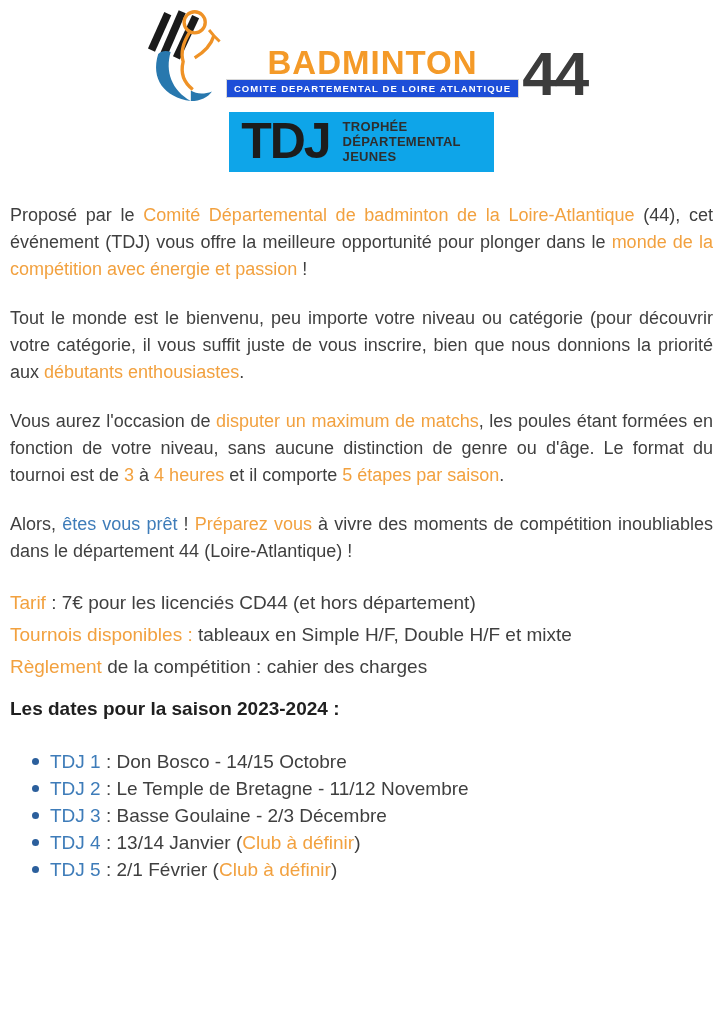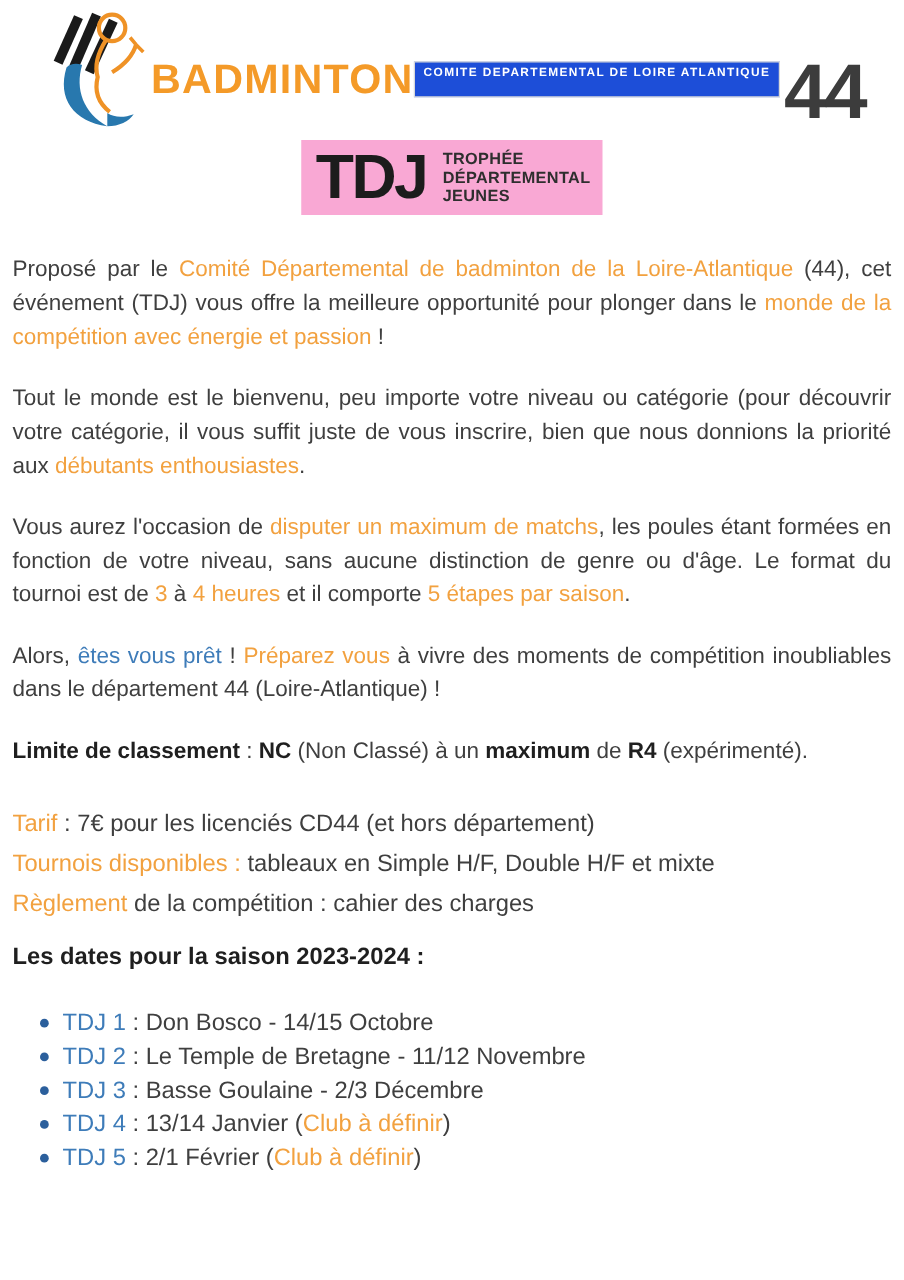--- a/index.html
+++ b/index.html
@@ -8,41 +8,41 @@
     font-family:"Liberation Sans", sans-serif;
     color:#3f3f3f;
     -webkit-font-smoothing:antialiased;
   }
   .page { padding:6px 10px 24px 10px; }
 
   
   .logo-row { display:flex; justify-content:center; margin:0 0 10px 0; }
   .bad-logo { display:flex; align-items:flex-start; }
   .bad-icon { width:102px; height:96px; margin-right:-12px; flex:none; }
-  .bad-text { display:flex; justify-content:flex-start; padding-top:42px; }
+  .bad-text { display:flex; flex-direction:column; justify-content:flex-start; padding-top:42px;align-items:center; }
   .bad-name {
     font-weight:bold; font-size:33px; line-height:30px; letter-spacing:1px;
     color:#f49a28; white-space:nowrap;
   }
   .bad-bar {
     margin-top:1px; background:#1d4ed8; color:#ffffff;
     font-size:9.5px; font-weight:bold; letter-spacing:1.1px; white-space:nowrap;
     padding:3px 7px 3px 7px; border:1px solid #d8d8d8; outline:1px solid #ffffff;
     width:max-content;
   }
   .bad-44 {
     font-weight:bold; font-size:62px; line-height:56px; color:#3c3c3c;
     margin-left:3px; margin-top:40px; letter-spacing:-2px;
   }
 
   
   .tdj-row { display:flex; justify-content:center; margin:4px 0 30px 0; }
   .tdj-box {
-    background:#f9a8d4; display:flex; align-items:center;
-    padding:4px 10px 6px 12px; gap:13px;
+    background:#0ea5e9; display:flex; align-items:center;
+    padding:4px 33px 6px 12px; gap:13px;
   }
   .tdj-acronym {
     font-weight:bold; font-size:50px; line-height:50px; letter-spacing:-2px;
     color:#1c1c1c;
   }
   .tdj-lines {
     font-weight:bold; font-size:13px; line-height:15px;
     letter-spacing:0.3px; color:#2e2e2e;
   }
 
@@ -113,21 +113,20 @@
   </div>
 
   <p class="body"><span>Proposé par le </span><span class="hl">Comité Départemental de badminton de la Loire-Atlantique</span><span> (44), cet événement (TDJ) vous offre la meilleure opportunité pour plonger dans le </span><span class="hl">monde de la compétition avec énergie et passion</span><span> !</span></p>
 
   <p class="body"><span>Tout le monde est le bienvenu, peu importe votre niveau ou catégorie (pour découvrir votre catégorie, il vous suffit juste de vous inscrire, bien que nous donnions la priorité aux </span><span class="hl">débutants enthousiastes</span><span>.</span></p>
 
   <p class="body"><span>Vous aurez l'occasion de </span><span class="hl">disputer un maximum de matchs</span><span>, les poules étant formées en fonction de votre niveau, sans aucune distinction de genre ou d'âge. Le format du tournoi est de </span><span class="hl">3</span><span> à </span><span class="hl">4 heures</span><span> et il comporte </span><span class="hl">5 étapes par saison</span><span>.</span></p>
 
   <p class="body"><span>Alors, </span><span class="lnk">êtes vous prêt</span><span> ! </span><span class="hl">Préparez vous</span><span> à vivre des moments de compétition inoubliables dans le département 44 (Loire-Atlantique) !</span></p>
 
-  <p class="body limit"><span class="bold">Limite de classement</span><span> : </span><span class="bold">NC</span><span> (Non Classé) à un </span><span class="bold">maximum</span><span> de </span><span class="bold">R4</span><span> (expérimenté).</span></p>
 
   <div class="info-block">
     <p class="info-line"><span class="hl">Tarif</span><span> : 7€ pour les licenciés CD44 (et hors département)</span></p>
     <p class="info-line"><span class="hl">Tournois disponibles :</span><span> tableaux en Simple H/F, Double H/F et mixte</span></p>
     <p class="info-line"><span class="hl">Règlement</span><span> de la compétition : cahier des charges</span></p>
   </div>
 
   <p class="dates-heading">Les dates pour la saison 2023-2024 :</p>
 
   <ul class="dates">

